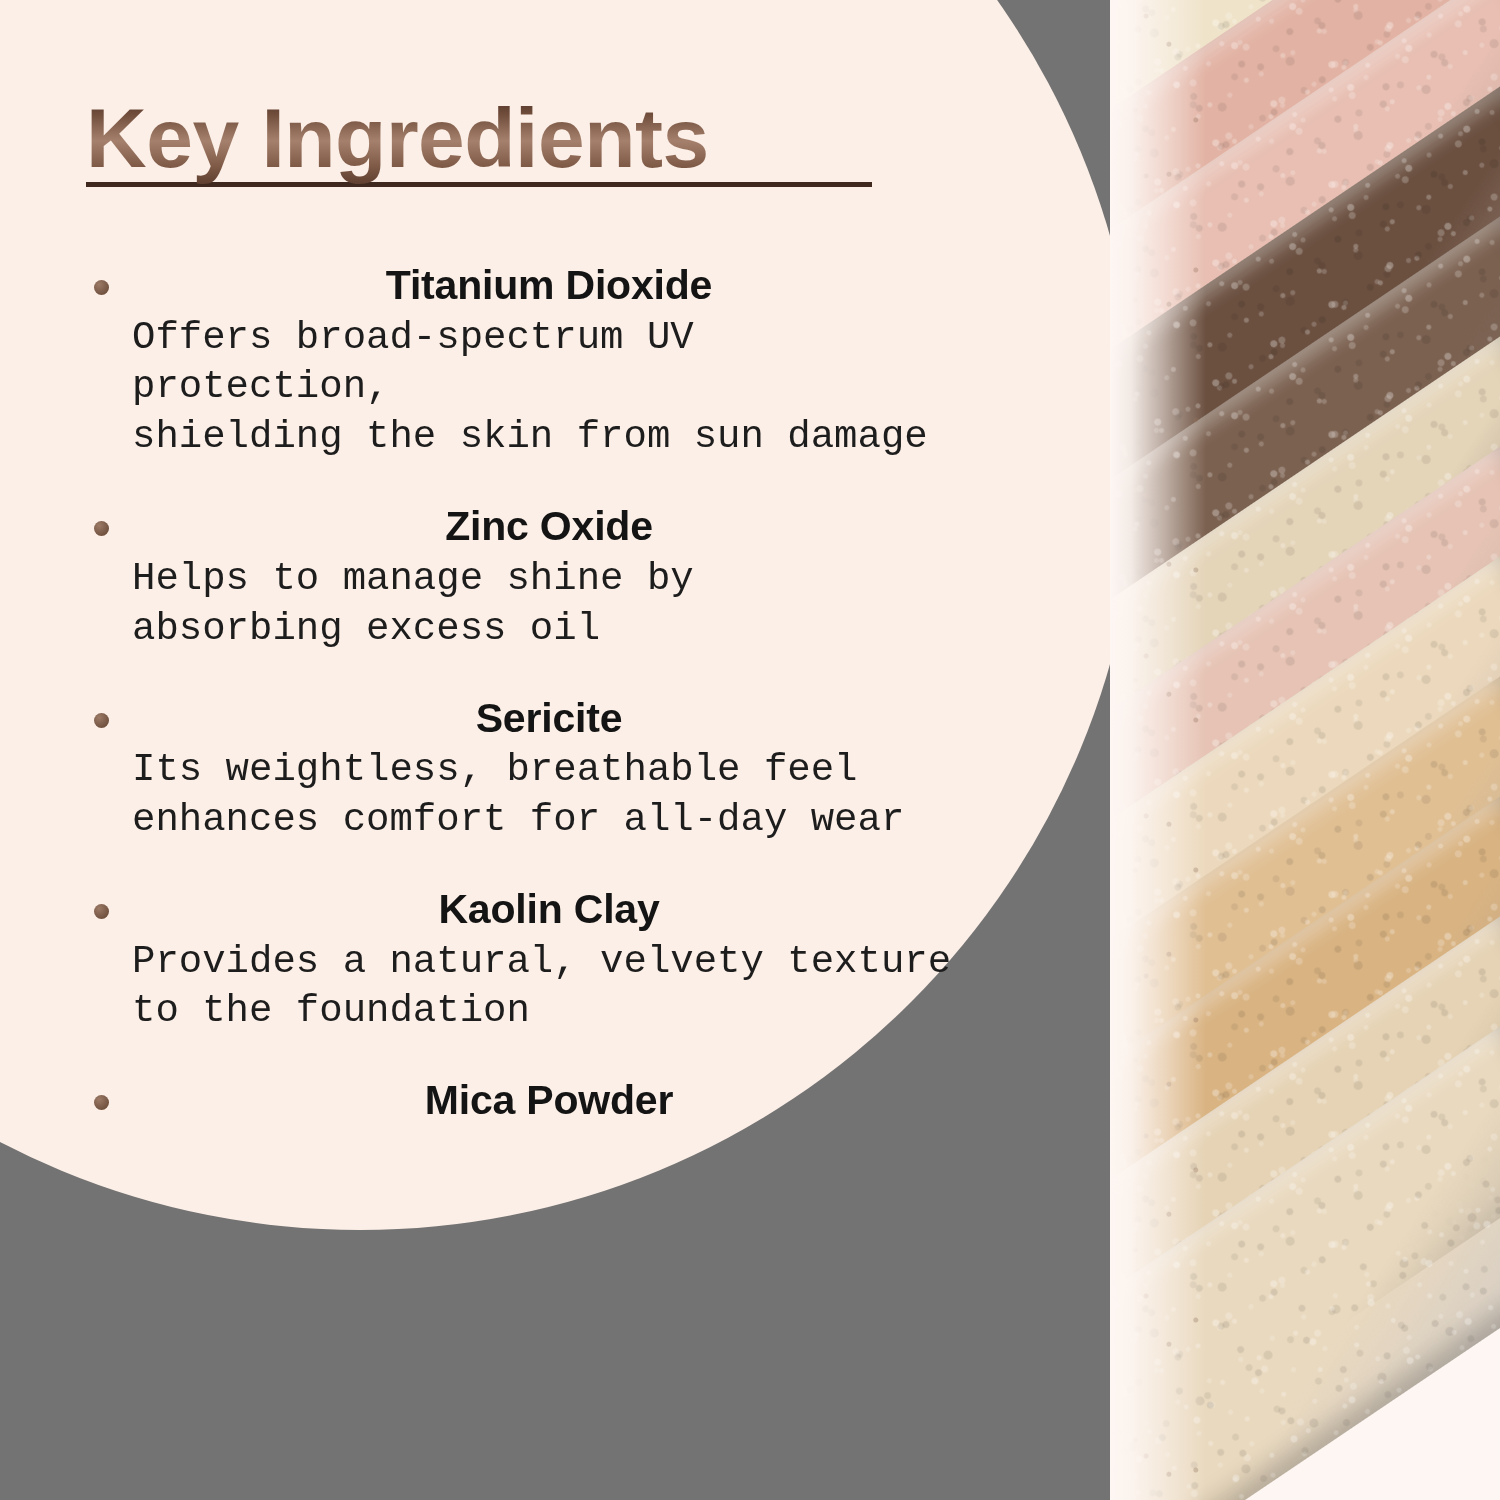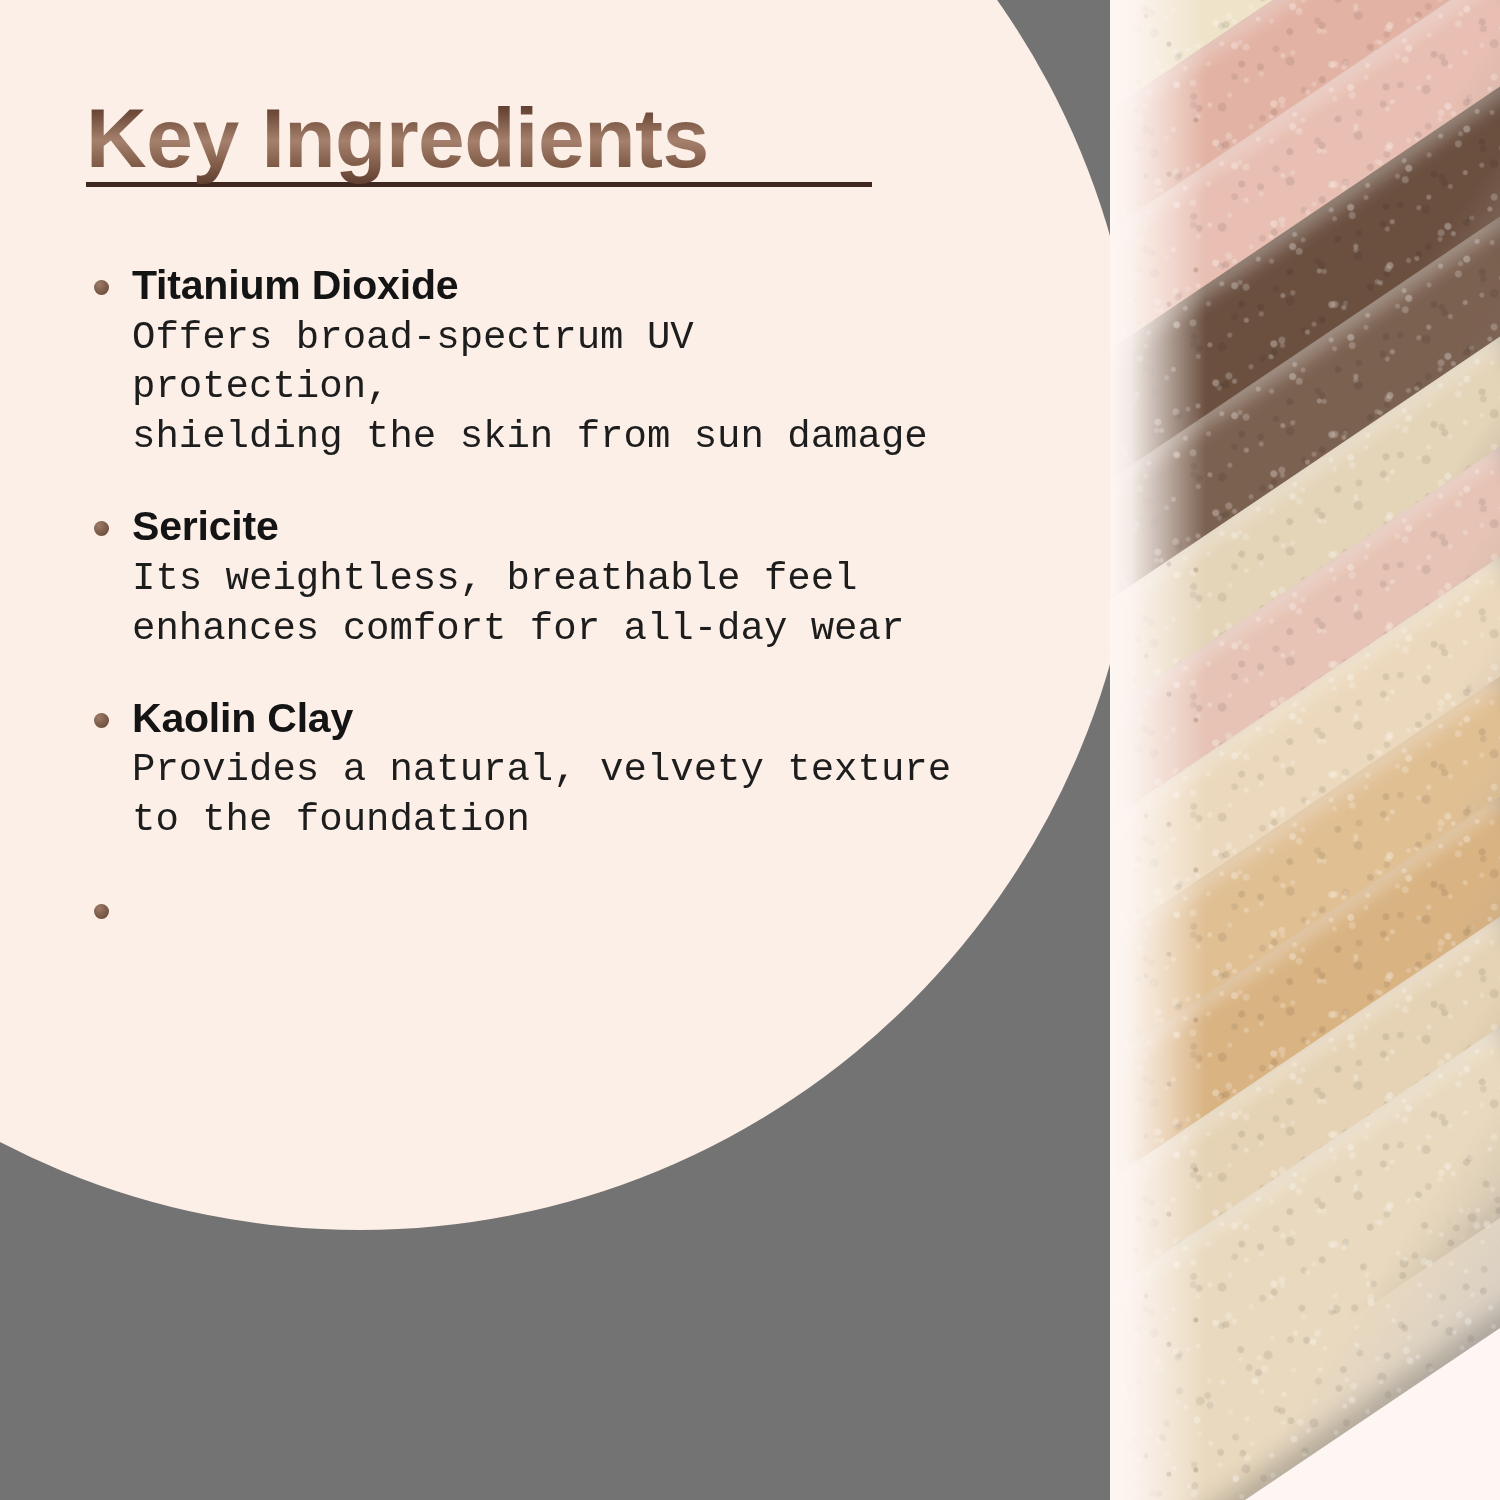--- a/index.html
+++ b/index.html
@@ -108,20 +108,21 @@
   }
 
   .item-title {
     font-family: "Liberation Sans", sans-serif;
     font-size: 41px;
     font-weight: bold;
     color: #141414;
     letter-spacing: -0.2px;
     line-height: 1.16;
     margin: 0 0 4px 0;
+    text-align: center;
   }
   .item-desc {
     font-family: Liberation Mono, monospace;
     font-size: 39px;
     font-weight: 300;
     color: #1d1d1d;
     line-height: 1.28;
     margin: 0;
     white-space: pre-line;
   }
@@ -200,37 +201,44 @@
 
     <div class="list">
 
       <div class="item">
         <span class="bullet"></span>
         <div class="item-title">Titanium Dioxide</div>
         <div class="item-desc">Offers broad-spectrum UV protection,
 shielding the skin from sun damage</div>
       </div>
 
+      <div class="item">
+        <span class="bullet"></span>
+        <div class="item-title">Zinc Oxide</div>
+        <div class="item-desc">Helps to manage shine by
+absorbing excess oil</div>
+      </div>
 
       <div class="item">
         <span class="bullet"></span>
         <div class="item-title">Sericite</div>
         <div class="item-desc">Its weightless, breathable feel
 enhances comfort for all-day wear</div>
       </div>
 
       <div class="item">
         <span class="bullet"></span>
         <div class="item-title">Kaolin Clay</div>
         <div class="item-desc">Provides a natural, velvety texture
 to the foundation</div>
       </div>
 
       <div class="item">
         <span class="bullet"></span>
+        <div class="item-title">Mica Powder</div>
       </div>
 
     </div>
   </div>
 
   <div class="powder">
     <div class="powder-bg"></div>
     <div id="bands">
         <div class="band" style="top: -90px; background: linear-gradient(158deg, rgb(205, 176, 164) 0%, rgb(205, 176, 164) 62%, rgba(0, 0, 0, 0.18) 100%); box-shadow: rgba(0, 0, 0, 0.22) 0px -14px 26px inset, rgba(255, 255, 255, 0.35) 0px 10px 18px inset;"></div>
         <div class="band" style="top: 20px; background: linear-gradient(158deg, rgb(217, 192, 174) 0%, rgb(217, 192, 174) 62%, rgba(0, 0, 0, 0.18) 100%); box-shadow: rgba(0, 0, 0, 0.22) 0px -14px 26px inset, rgba(255, 255, 255, 0.35) 0px 10px 18px inset;"></div>

